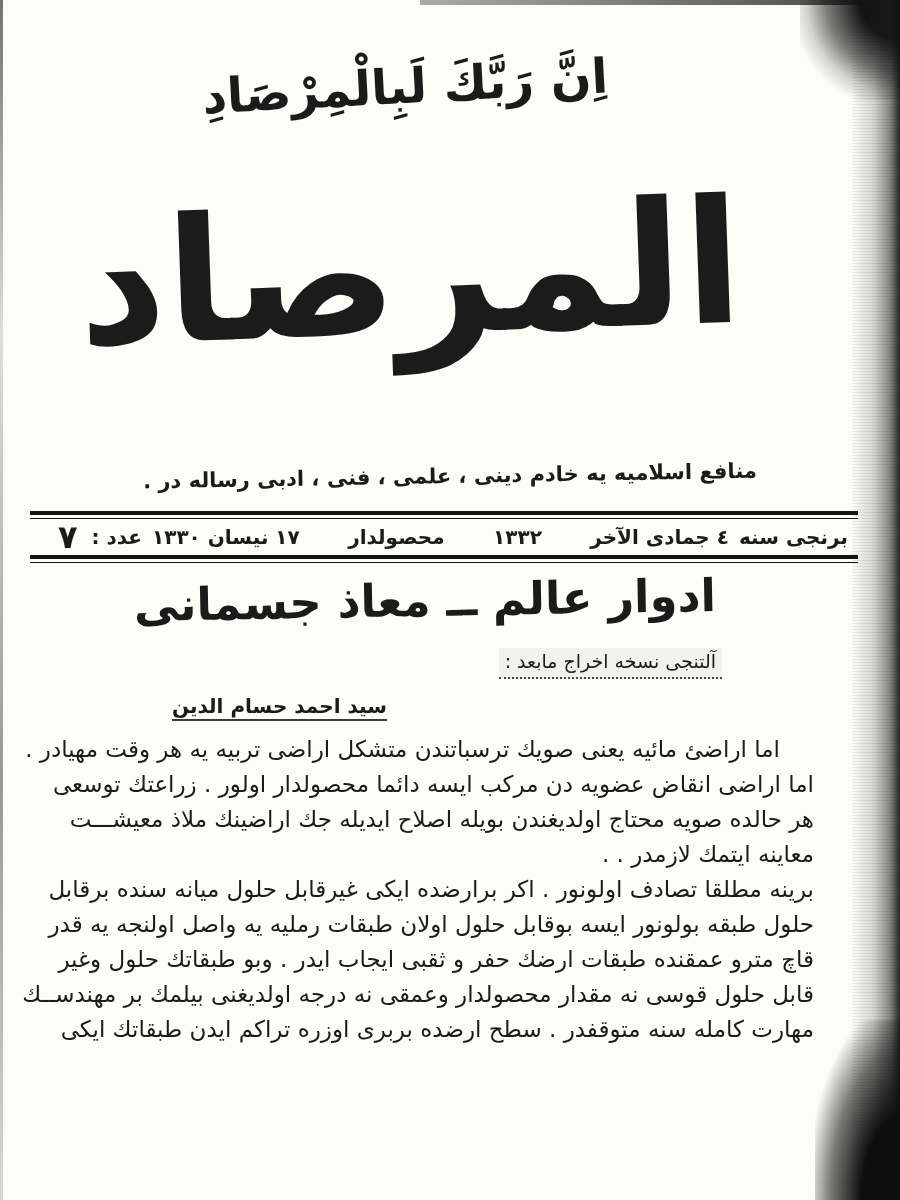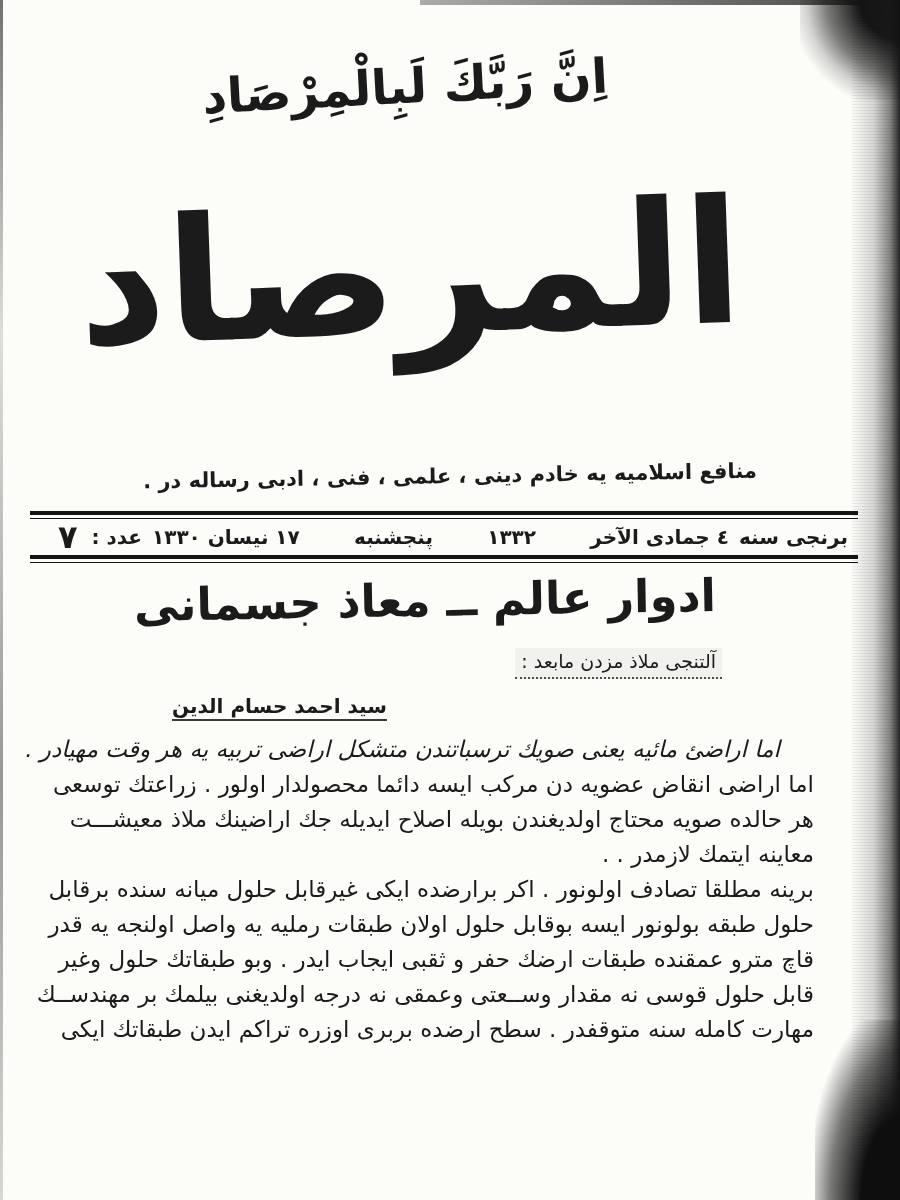--- a/index.html
+++ b/index.html
@@ -102,21 +102,21 @@
   .body{
     position:absolute;top:732px;left:92px;width:722px;
     font-size:23px;
     line-height:35px;
   }
   .body .ln{
     text-align:justify;
     text-align-last:justify;
     white-space:nowrap;
   }
-  .body .ln.indent{padding-right:34px;font-style:italic;}
+  .body .ln.indent{padding-right:34px;}
   .body .ln.short{text-align:center;text-align-last:right;}
 </style>
 </head>
 <body>
 
 <div class="page">
 
   <div class="edge-top"></div>
   <div class="corner-tr"></div>
   <div class="edge-right"></div>
@@ -131,42 +131,42 @@
     <div class="thick"></div>
       <div class="thin"></div>
   </div>
 
   <div class="dateline">
     <span class="dl-group">
       <span>برنجى سنه</span>
       <span>٤ جمادى الآخر</span>
     </span>
     <span>١٣٣٢</span>
-    <span>پنجشنبه</span>
+    <span>محصولدار</span>
     <span class="dl-group">
       <span>١٧ نيسان ١٣٣٠</span>
       <span>عدد :</span>
       <span class="issue-number">٧</span>
     </span>
   </div>
 
   <div class="double-rule rule-bottom">
     <div class="thick"></div>
       <div class="thin"></div>
   </div>
 
   <h2 class="headline">ادوار عالم ــ معاذ جسمانى</h2>
-  <div class="note">آلتنجى ملاذ مزدن مابعد :</div>
+  <div class="note">آلتنجى نسخه اخراج مابعد :</div>
   <div class="author">سيد احمد حسام الدين</div>
 
   <div class="body">
     <div class="ln indent">اما اراضئ مائيه يعنى صويك ترسباتندن متشكل اراضى تربيه يه هر وقت مهيادر .</div>
     <div class="ln">اما اراضى انقاض عضويه دن مركب ايسه دائما محصولدار اولور . زراعتك توسعى</div>
     <div class="ln">هر حالده صويه محتاج اولديغندن بويله اصلاح ايديله جك اراضينك ملاذ معيشـــت</div>
     <div class="ln short">معاينه ايتمك لازمدر . .</div>
     <div class="ln">برينه مطلقا تصادف اولونور . اكر برارضده ايكى غيرقابل حلول ميانه سنده برقابل</div>
     <div class="ln">حلول طبقه بولونور ايسه بوقابل حلول اولان طبقات رمليه يه واصل اولنجه يه قدر</div>
     <div class="ln">قاچ مترو عمقنده طبقات ارضك حفر و ثقبى ايجاب ايدر . وبو طبقاتك حلول وغير</div>
-    <div class="ln">قابل حلول قوسى نه مقدار وســعتى وعمقى نه درجه اولديغنى بيلمك بر مهندســك</div>
+    <div class="ln">قابل حلول قوسى نه مقدار محصولدار وعمقى نه درجه اولديغنى بيلمك بر مهندســك</div>
     <div class="ln">مهارت كامله سنه متوقفدر . سطح ارضده بربرى اوزره تراكم ايدن طبقاتك ايكى</div>
   </div>
 
 </div>
 
 </body></html>

